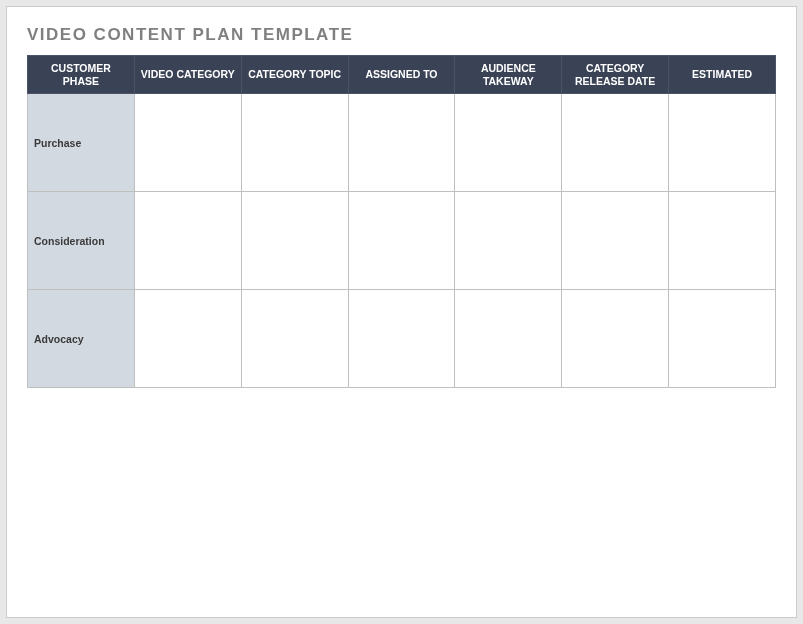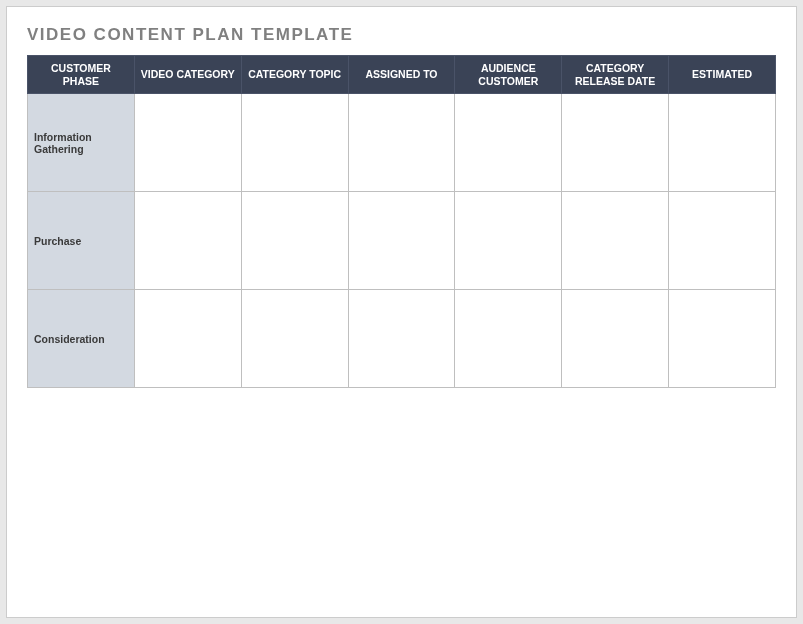--- a/index.html
+++ b/index.html
@@ -64,48 +64,48 @@
 
 <div class="page">
   <div class="title">VIDEO CONTENT PLAN TEMPLATE</div>
   <table>
     <thead>
       <tr>
         <th>CUSTOMER PHASE</th>
         <th>VIDEO CATEGORY</th>
         <th>CATEGORY TOPIC</th>
         <th>ASSIGNED TO</th>
-        <th>AUDIENCE CUSTOMER</th>
+        <th>AUDIENCE TAKEWAY</th>
         <th>CATEGORY RELEASE DATE</th>
         <th>ESTIMATED</th>
       </tr>
     </thead>
     <tbody>
-      <tr>
-        <td class="phase-cell">Information Gathering</td>
-        <td></td>
-        <td></td>
-        <td></td>
-        <td></td>
-        <td></td>
-        <td></td>
-      </tr>
       <tr>
         <td class="phase-cell">Purchase</td>
         <td></td>
         <td></td>
         <td></td>
         <td></td>
         <td></td>
         <td></td>
       </tr>
       <tr>
         <td class="phase-cell">Consideration</td>
         <td></td>
         <td></td>
         <td></td>
         <td></td>
         <td></td>
         <td></td>
       </tr>
+      <tr>
+        <td class="phase-cell">Advocacy</td>
+        <td></td>
+        <td></td>
+        <td></td>
+        <td></td>
+        <td></td>
+        <td></td>
+      </tr>
     </tbody>
   </table>
 </div>
 
 </body></html>

